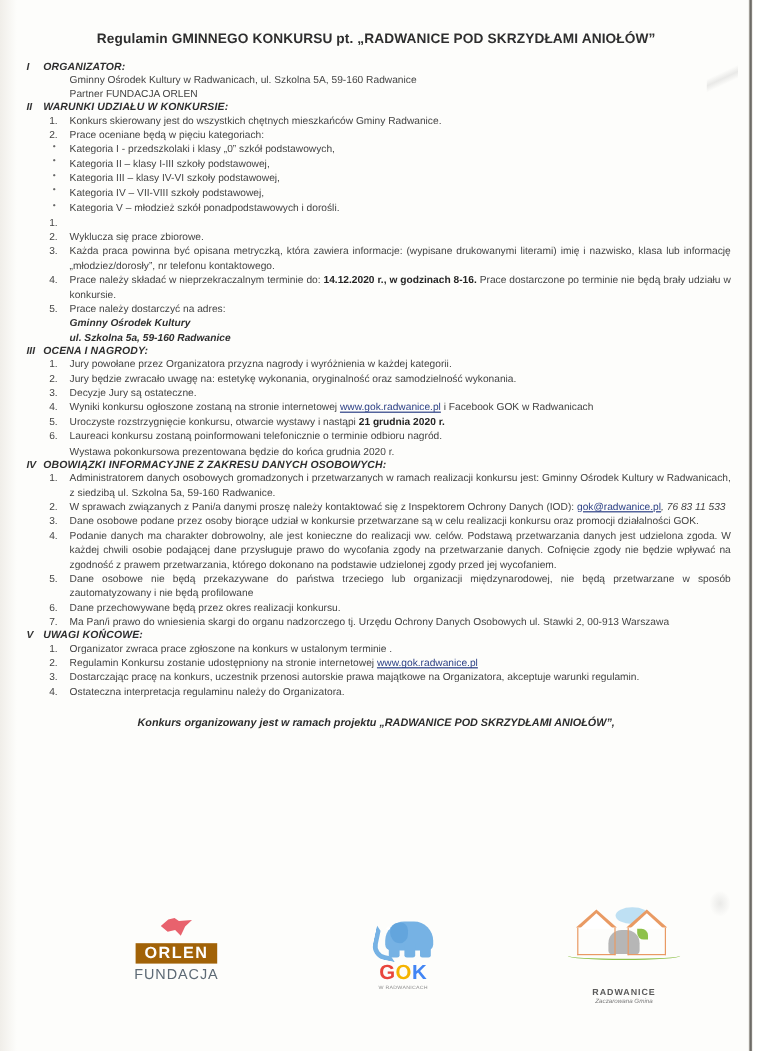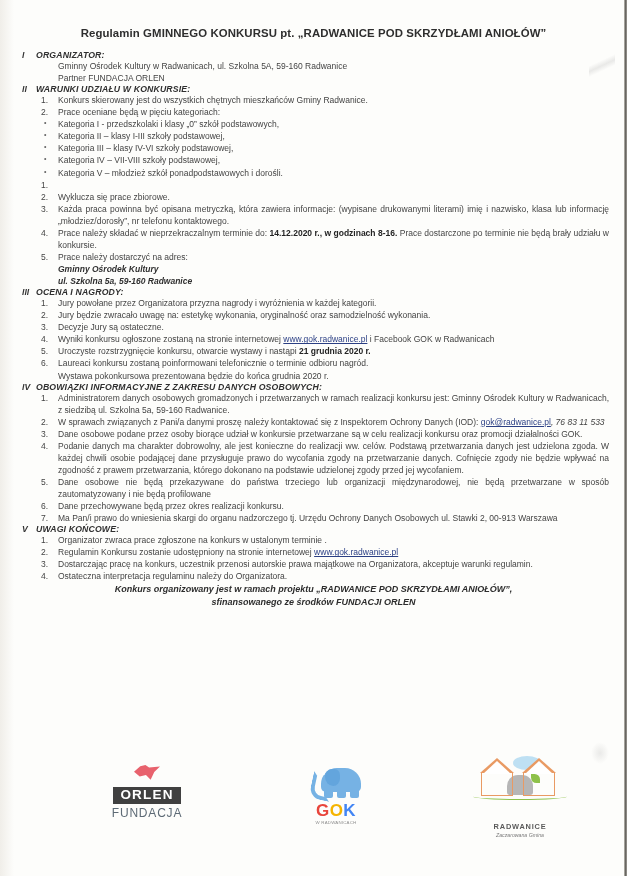--- a/index.html
+++ b/index.html
@@ -149,20 +149,21 @@
 
   
   .closing {
     text-align: center;
     font-size: 9px;
     font-weight: bold;
     font-style: italic;
     color: #2d2d2d;
     line-height: 1.5;
     padding: 0 40px 0 30px;
+    margin-top: 13px;
   }
 
   
   .logos {
     position: absolute;
     left: 0;
     top: 762px;
     width: 637px;
     height: 90px;
   }
@@ -181,21 +182,21 @@
   .orlen-eagle:before {
     content: "";
     position: absolute;
     left: 2px; top: 3px;
     width: 26px; height: 16px;
     background: #e8626d;
     clip-path: polygon(0% 42%, 24% 8%, 44% 0%, 58% 16%, 100% 10%, 78% 44%, 64% 92%, 46% 62%, 22% 72%);
   }
   .orlen-box {
     display: inline-block;
-    background: #404040;
+    background: #a16207;
     color: #ffffff;
     font-weight: bold;
     font-size: 13.5px;
     letter-spacing: 1.2px;
     padding: 1px 7px 2px 7px;
     line-height: 1.05;
   }
   .orlen-sub {
     color: #5d6a75;
     font-size: 12px;
@@ -492,21 +493,20 @@
       <div class="marker">3.</div>
       <div class="body">Dostarczając pracę na konkurs, uczestnik przenosi autorskie prawa majątkowe na Organizatora, akceptuje warunki regulamin.</div>
     </div>
     <div class="li nojust">
       <div class="marker">4.</div>
       <div class="body">Ostateczna interpretacja regulaminu należy do Organizatora.</div>
     </div>
 
     <div class="closing">
       <div>Konkurs organizowany jest w ramach projektu „RADWANICE POD SKRZYDŁAMI ANIOŁÓW”,</div>
-      <div>sfinansowanego ze środków FUNDACJI ORLEN</div>
     </div>
 
   </div>
 
   <div class="logos">
 
     <div class="logo logo-orlen">
       <div class="orlen-eagle"></div>
       <div class="orlen-box">ORLEN</div>
       <div class="orlen-sub">FUNDACJA</div>

